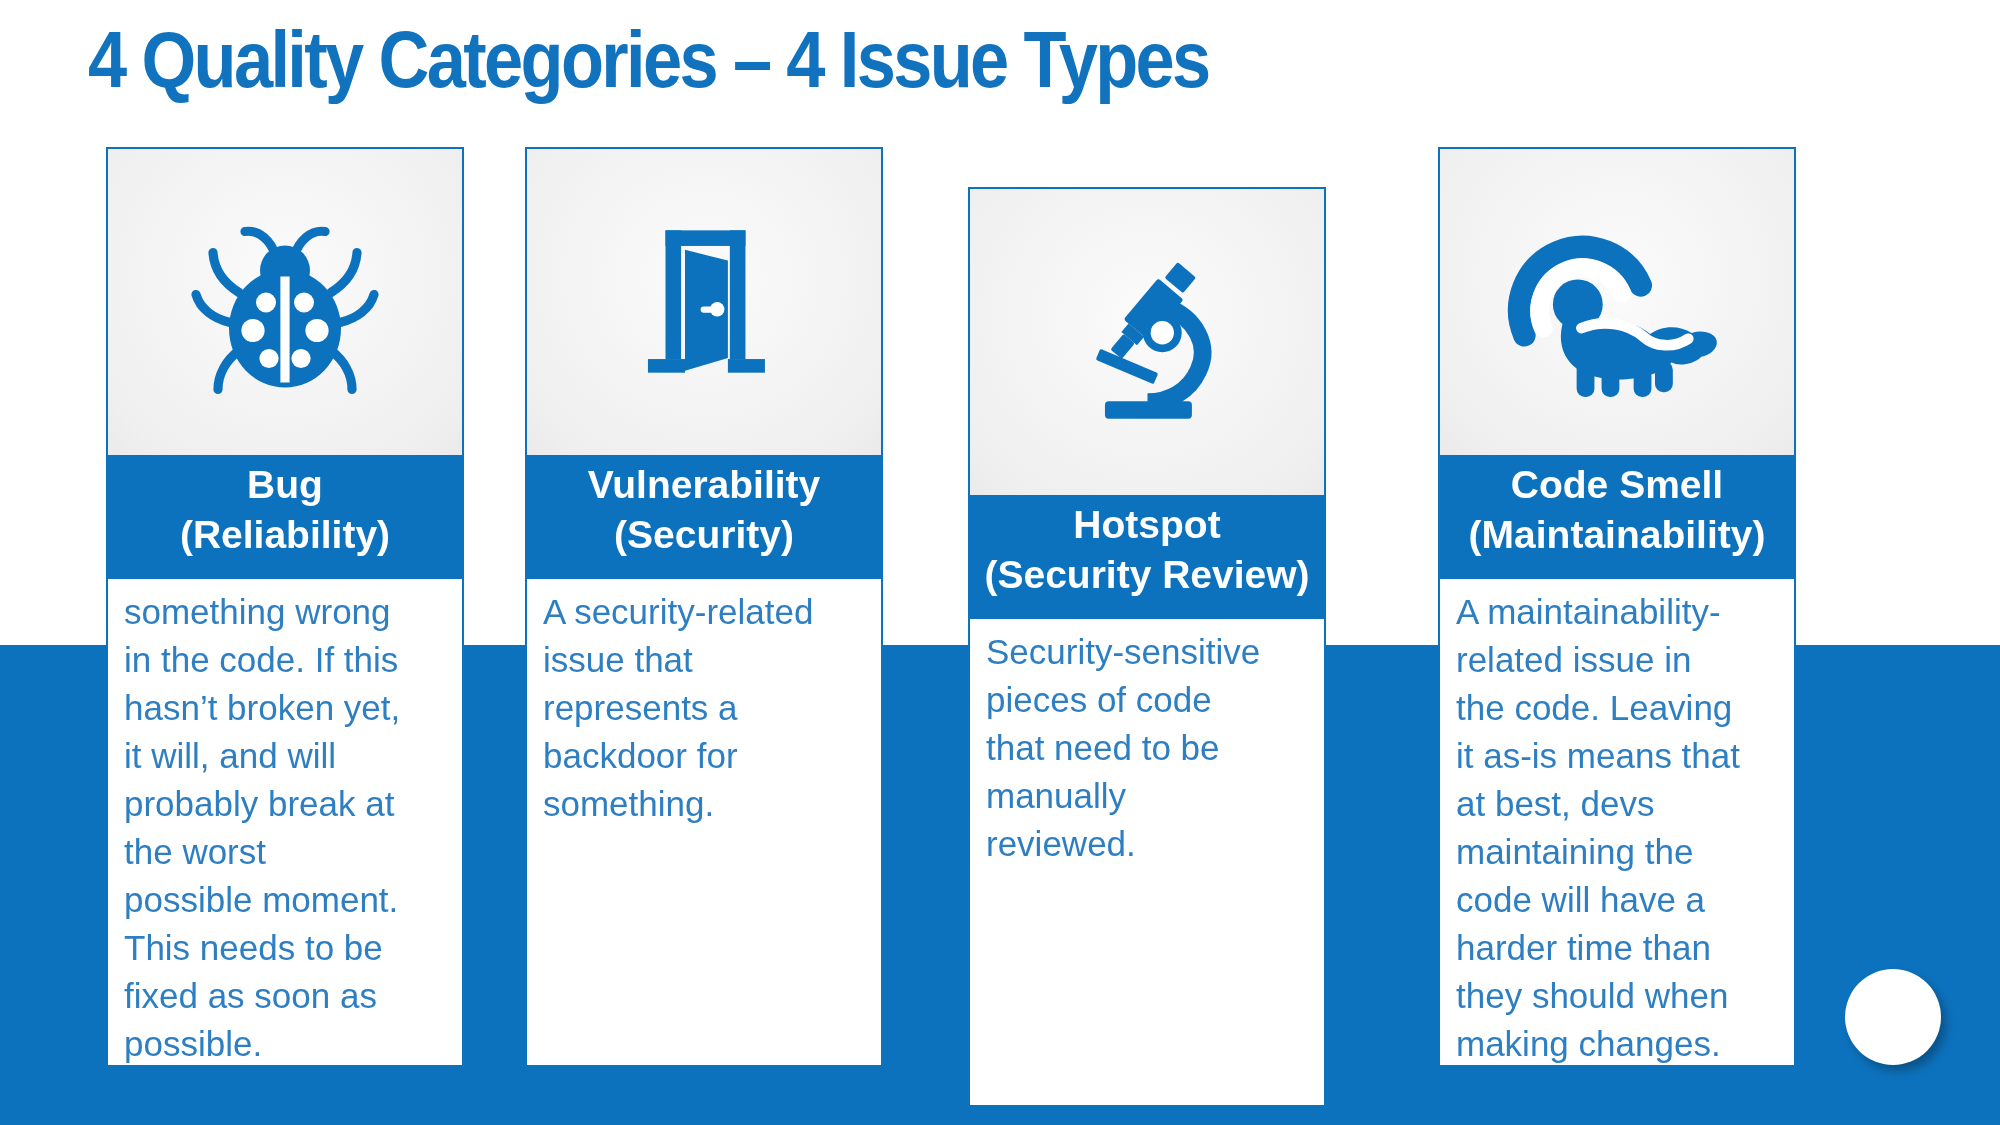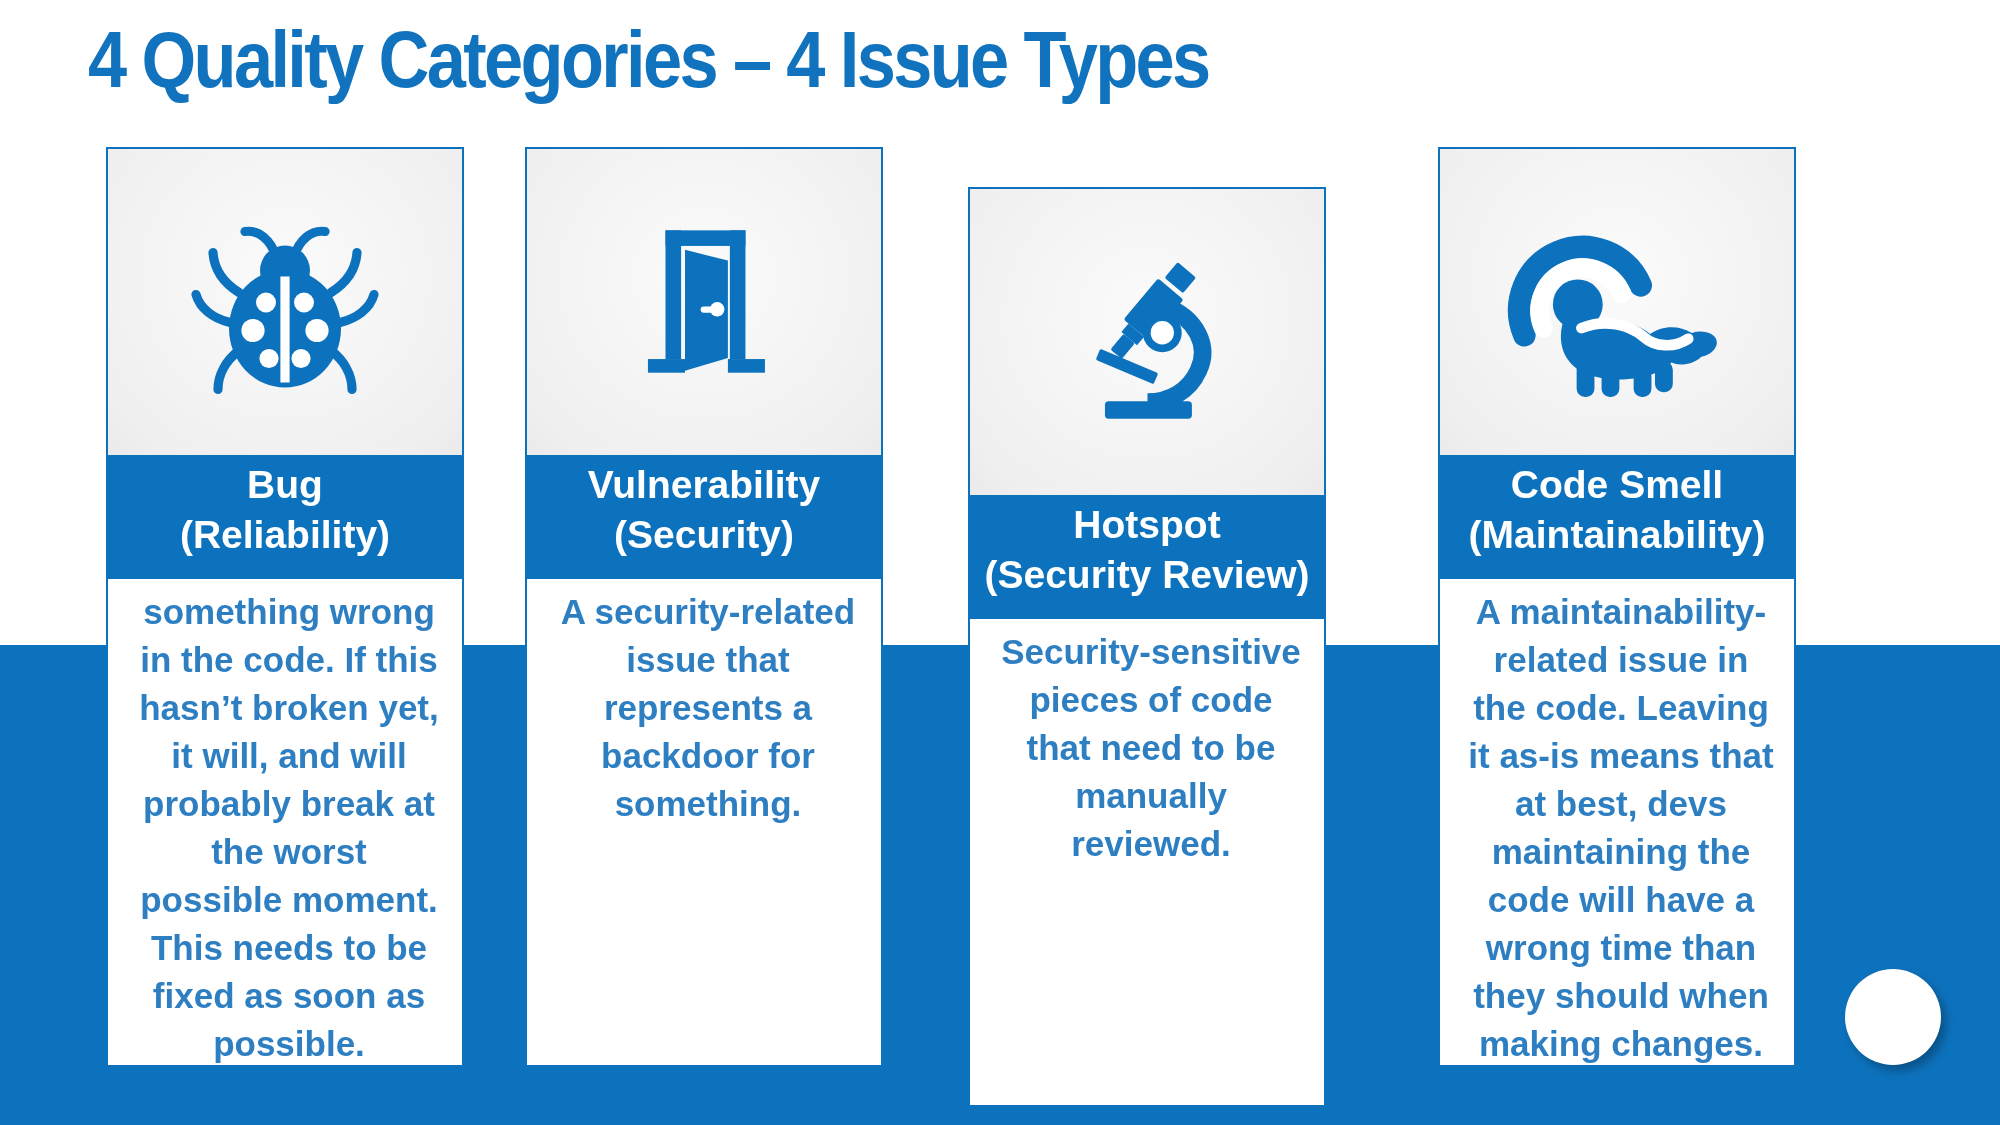--- a/index.html
+++ b/index.html
@@ -29,21 +29,21 @@
     background: radial-gradient(110% 125% at 50% 42%, #fbfbfb 0%, #efefef 55%, #d9d9d9 100%);
     display:flex; align-items:center; justify-content:center;
   }
   .card-header {
     flex:none; height:124px; box-sizing:border-box; padding-top:5px;
     background:#0d72bd; color:#ffffff; text-align:center;
     font-size:39px; line-height:50px; font-weight:700;
   }
   .card-body {
     flex:1; overflow:hidden; padding:9px 8px 0 16px;
-    color:#2e7fc2; font-size:35px; line-height:48px; font-weight:700;text-align:center;
+    color:#2e7fc2; font-size:35px; line-height:48px; font-weight:400;
   }
   .card-body .line { white-space:nowrap; }
   .deco-circle {
     position:absolute; left:1845px; top:969px; width:96px; height:96px;
     background:#ffffff; border-radius:50%;
     box-shadow:5px 6px 10px rgba(0,0,0,0.28);
   }
   .icon-area svg { display:block; }
 </style>
 </head>
@@ -177,21 +177,21 @@
       <div>(Maintainability)</div>
     </header>
     <div class="card-body">
         <div class="line">A maintainability-</div>
         <div class="line">related issue in</div>
         <div class="line">the code. Leaving</div>
         <div class="line">it as-is means that</div>
         <div class="line">at best, devs</div>
         <div class="line">maintaining the</div>
         <div class="line">code will have a</div>
-        <div class="line">wrong time than</div>
+        <div class="line">harder time than</div>
         <div class="line">they should when</div>
         <div class="line">making changes.</div>
       </div>
   </section>
 
   <div class="deco-circle"></div>
 
 </div>
 
 </body></html>

